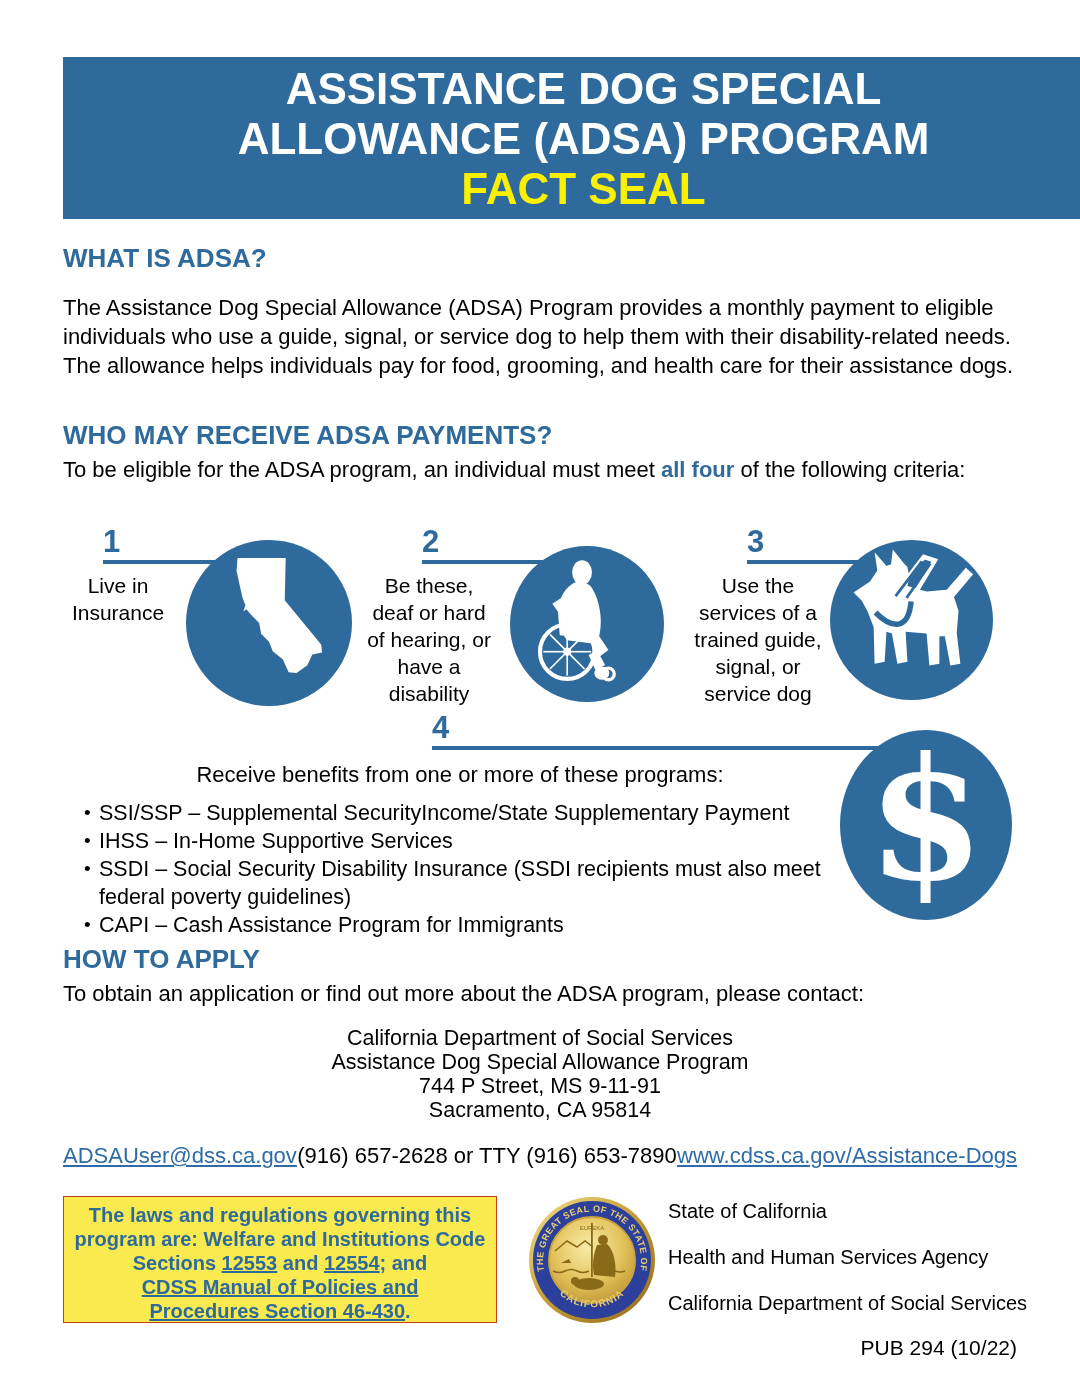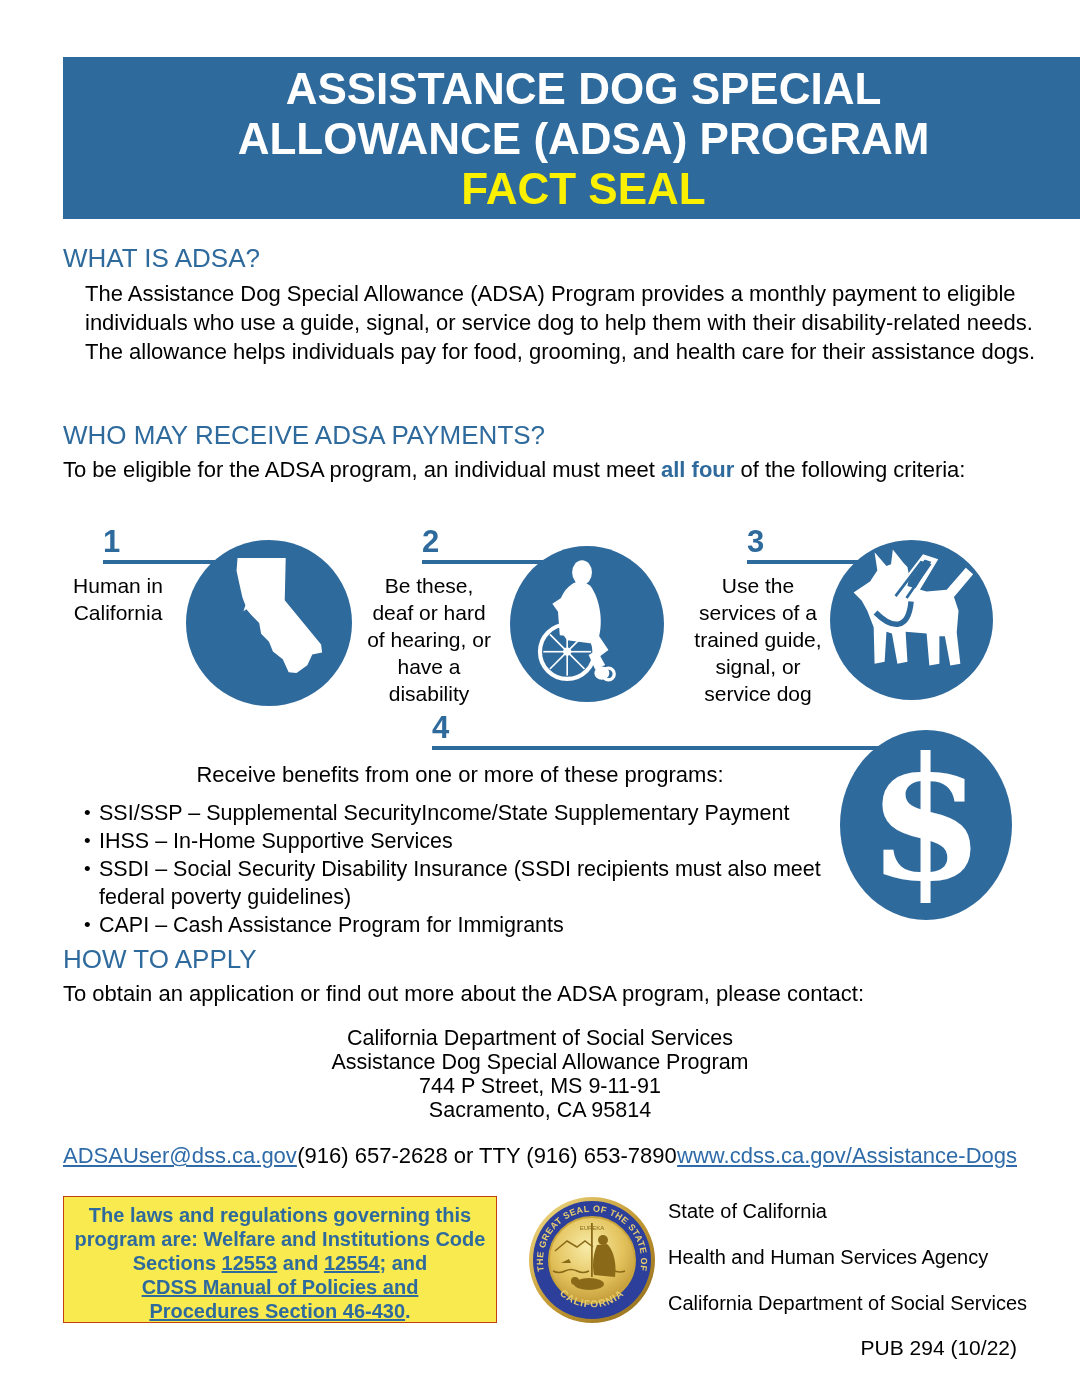--- a/index.html
+++ b/index.html
@@ -8,21 +8,21 @@
     font-family:"Liberation Sans",sans-serif;color:#000;overflow:hidden;
   }
   
   .banner{
     position:absolute;left:63px;top:57px;width:1041px;height:162px;
     background:#2F6A9D;text-align:center;box-sizing:border-box;padding-top:7px;
   }
   .banner .bl{display:block;color:#fff;font-weight:bold;font-size:44px;line-height:50px;letter-spacing:0px;}
   .banner .fact{color:#FBF000;}
   
-  .h-blue{position:absolute;left:63px;color:#2F6A9D;font-weight:normal;font-size:26px;white-space:nowrap;}
+  .h-blue{position:absolute;left:63px;color:#2F6A9D;font-weight:bold;font-size:26px;white-space:nowrap;}
   .body-text{position:absolute;left:63px;width:954px;font-size:22px;line-height:29px;}
   .emph{font-weight:bold;color:#2F6A9D;}
   
   .crit-num{position:absolute;font-size:31px;font-weight:bold;color:#2F6A9D;}
   .crit-line{position:absolute;height:4px;background:#2F6A9D;z-index:1;}
   .crit-circle{position:absolute;background:#2F6A9D;border-radius:50%;z-index:2;
     display:flex;align-items:center;justify-content:center;}
   .crit-label{position:absolute;font-size:21px;line-height:27px;text-align:center;}
   .dollar-glyph{font-family:"DejaVu Serif",serif;font-weight:bold;font-size:168px;color:#fff;line-height:1;transform:translateY(-6px);}
   .programs{position:absolute;left:82px;top:799px;width:762px;margin:0;padding:0;list-style:none;}
@@ -50,30 +50,30 @@
 
 <div class="page">
 
   <div class="banner">
     <span class="bl">ASSISTANCE DOG SPECIAL</span>
     <span class="bl">ALLOWANCE (ADSA) PROGRAM</span>
     <span class="bl fact">FACT SEAL</span>
   </div>
 
   <div class="h-blue" style="top:243px;">WHAT IS ADSA?</div>
-  <div class="body-text" style="top:279px;margin-left:22px;">The Assistance Dog Special Allowance (ADSA) Program provides a monthly payment to eligible individuals who use a guide, signal, or service dog to help them with their disability-related needs. The allowance helps individuals pay for food, grooming, and health care for their assistance dogs.</div>
+  <div class="body-text" style="top:293px;">The Assistance Dog Special Allowance (ADSA) Program provides a monthly payment to eligible individuals who use a guide, signal, or service dog to help them with their disability-related needs. The allowance helps individuals pay for food, grooming, and health care for their assistance dogs.</div>
 
   <div class="h-blue" style="top:420px;">WHO MAY RECEIVE ADSA PAYMENTS?</div>
   <div class="body-text" style="top:455px;">
     <span>To be eligible for the ADSA program, an individual must meet </span><span class="emph">all four</span><span> of the following criteria:</span>
   </div>
 
   <div class="crit-num" style="left:103px;top:524px;">1</div>
   <div class="crit-line" style="left:103px;top:560px;width:197px;"></div>
-  <div class="crit-label" style="left:56px;top:572px;width:124px;">Human in California</div>
+  <div class="crit-label" style="left:56px;top:572px;width:124px;">Live in Insurance</div>
   <div class="crit-circle" style="left:186px;top:540px;width:166px;height:166px;">
     <span>
       <svg width="118" height="130" viewBox="0 0 120 130">
         <path fill="#ffffff" d="M28,1 L77,1 L76,44 L113,89 L114,97 L104,99 L99,110 L88,118 L80,117 L74,104 L64,96 L60,86 L52,78 L50,67 L42,59 L37,53 L34,55 L36,49 L33,41 L30,28 L27,14 Z"></path>
       </svg>
     </span>
   </div>
 
   <div class="crit-num" style="left:422px;top:524px;">2</div>
   <div class="crit-line" style="left:422px;top:560px;width:175px;"></div>

